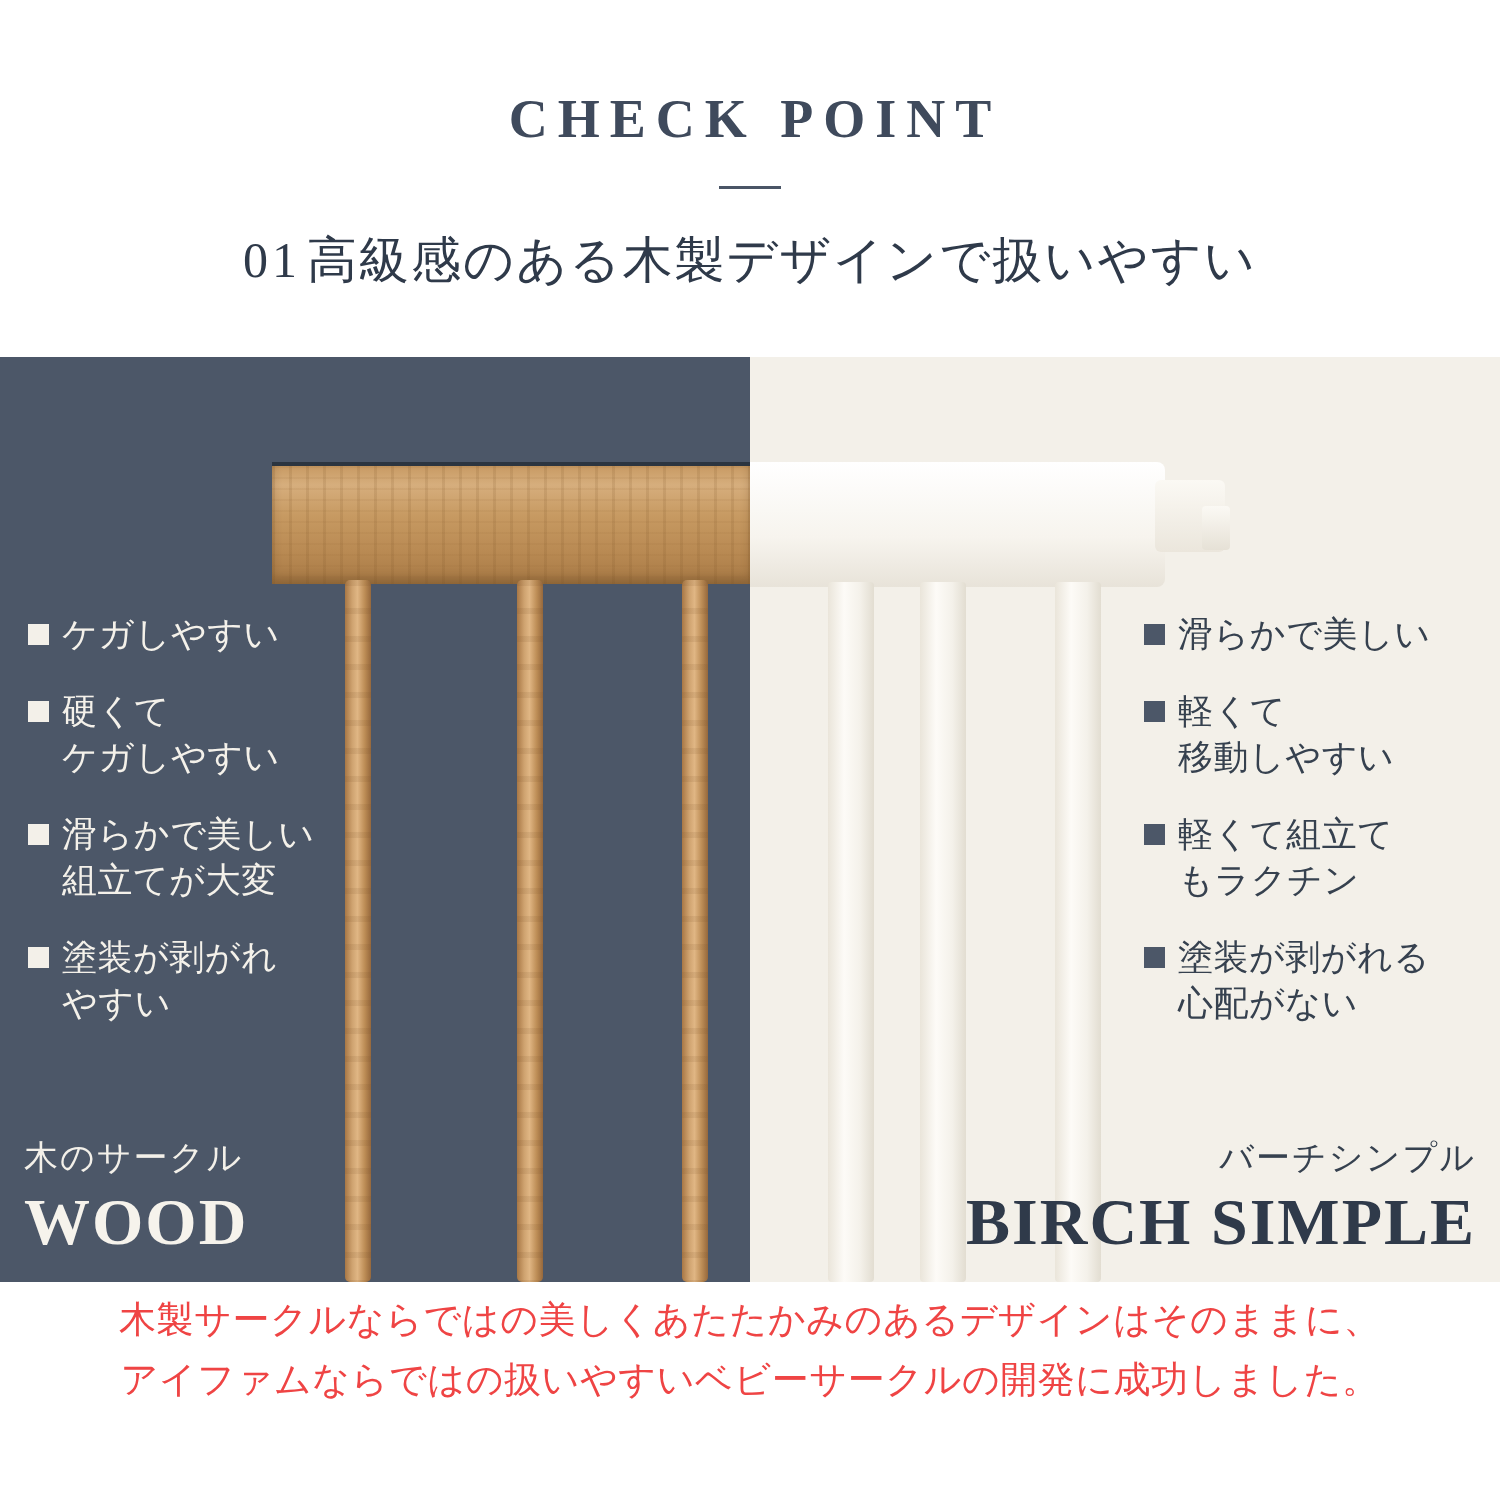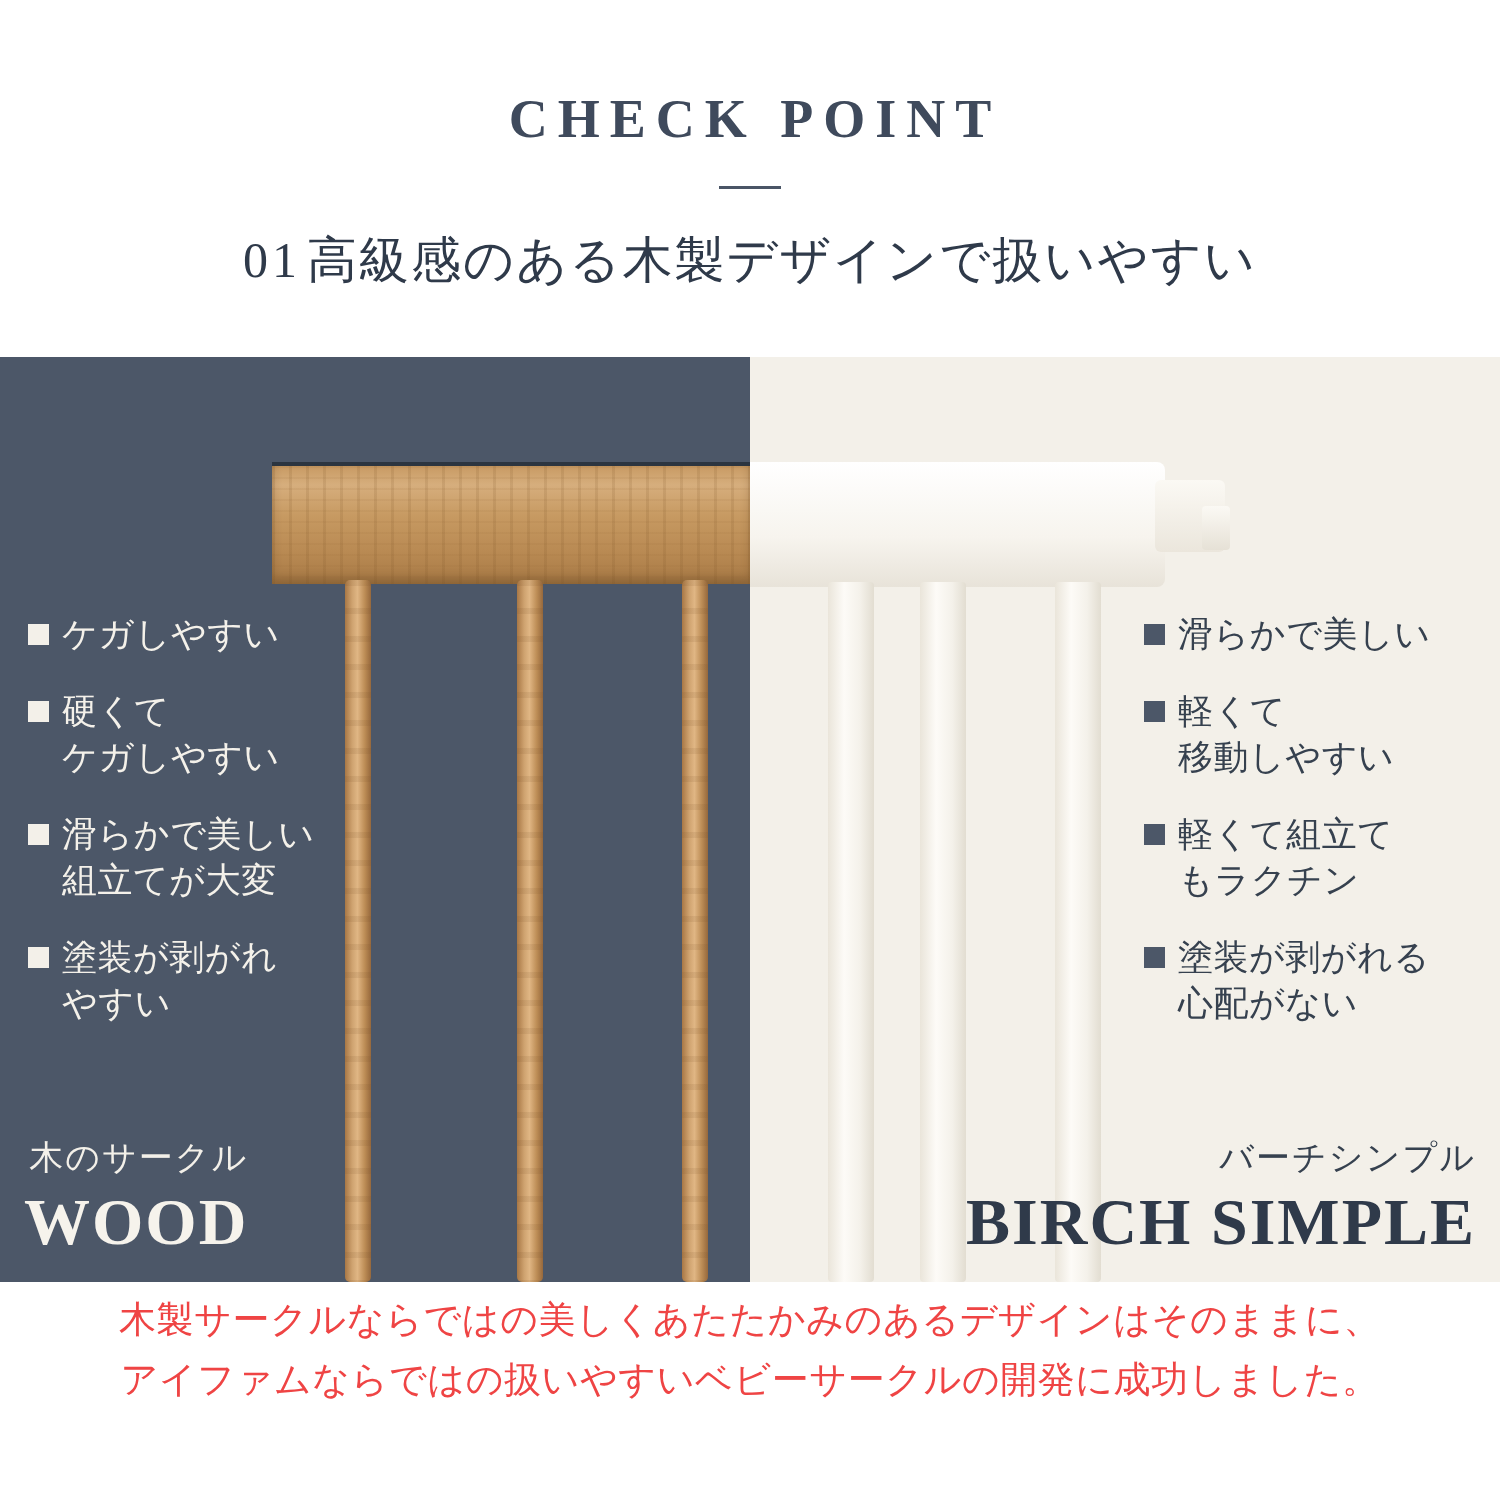--- a/index.html
+++ b/index.html
@@ -173,21 +173,20 @@
 
   
   .brand { position: absolute; z-index: 5; }
   .brand.left { left: 24px; bottom: 26px; text-align: left; }
   .brand.right { right: 24px; bottom: 26px; text-align: right; }
   .brand .ja {
     font-family: Liberation Sans, sans-serif;
     font-size: 34px;
     letter-spacing: 2px;
     margin-bottom: 6px;
-    text-align: right;
   }
   .brand.left .ja { color: #f3f0e9; }
   .brand.right .ja { color: #36414f; }
   .brand .en {
     font-family: "Liberation Serif", serif;
     font-weight: 700;
     font-size: 66px;
     letter-spacing: 2px;
     line-height: 1.05;
   }

